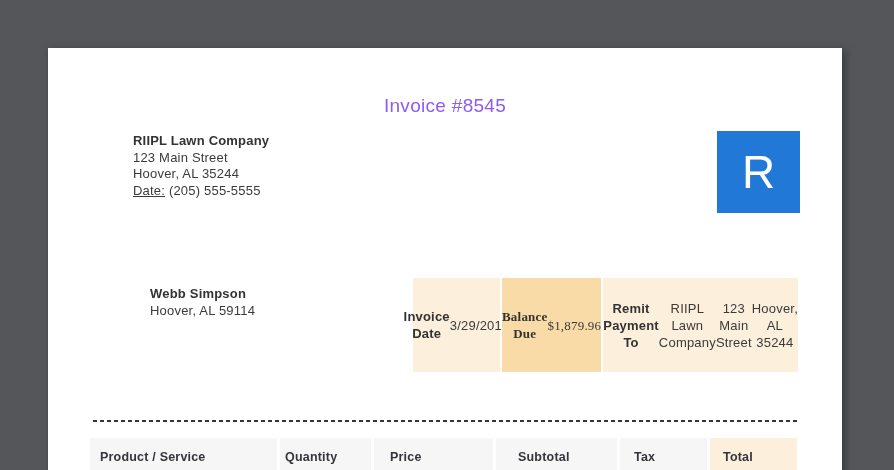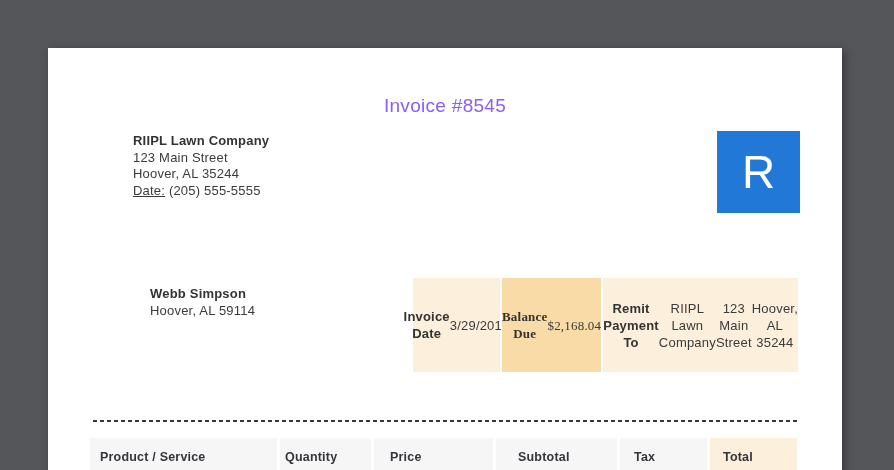--- a/index.html
+++ b/index.html
@@ -100,21 +100,21 @@
       <div>Hoover, AL 59114</div>
     </div>
 
     <div class="summary-strip">
       <div class="summary-box box-cream box-invoice-date">
         <div class="bold-line">Invoice Date</div>
         <div>3/29/2018</div>
       </div>
       <div class="summary-box box-peach box-balance-due">
         <div class="bold-line">Balance Due</div>
-        <div>$2,168.04</div>
+        <div>$1,879.96</div>
       </div>
       <div class="summary-box box-cream box-remit">
         <div class="bold-line">Remit Payment To</div>
         <div>RIIPL Lawn Company</div>
         <div>123 Main Street</div>
         <div>Hoover, AL 35244</div>
       </div>
     </div>
 
     <div class="dashed-separator"></div>

